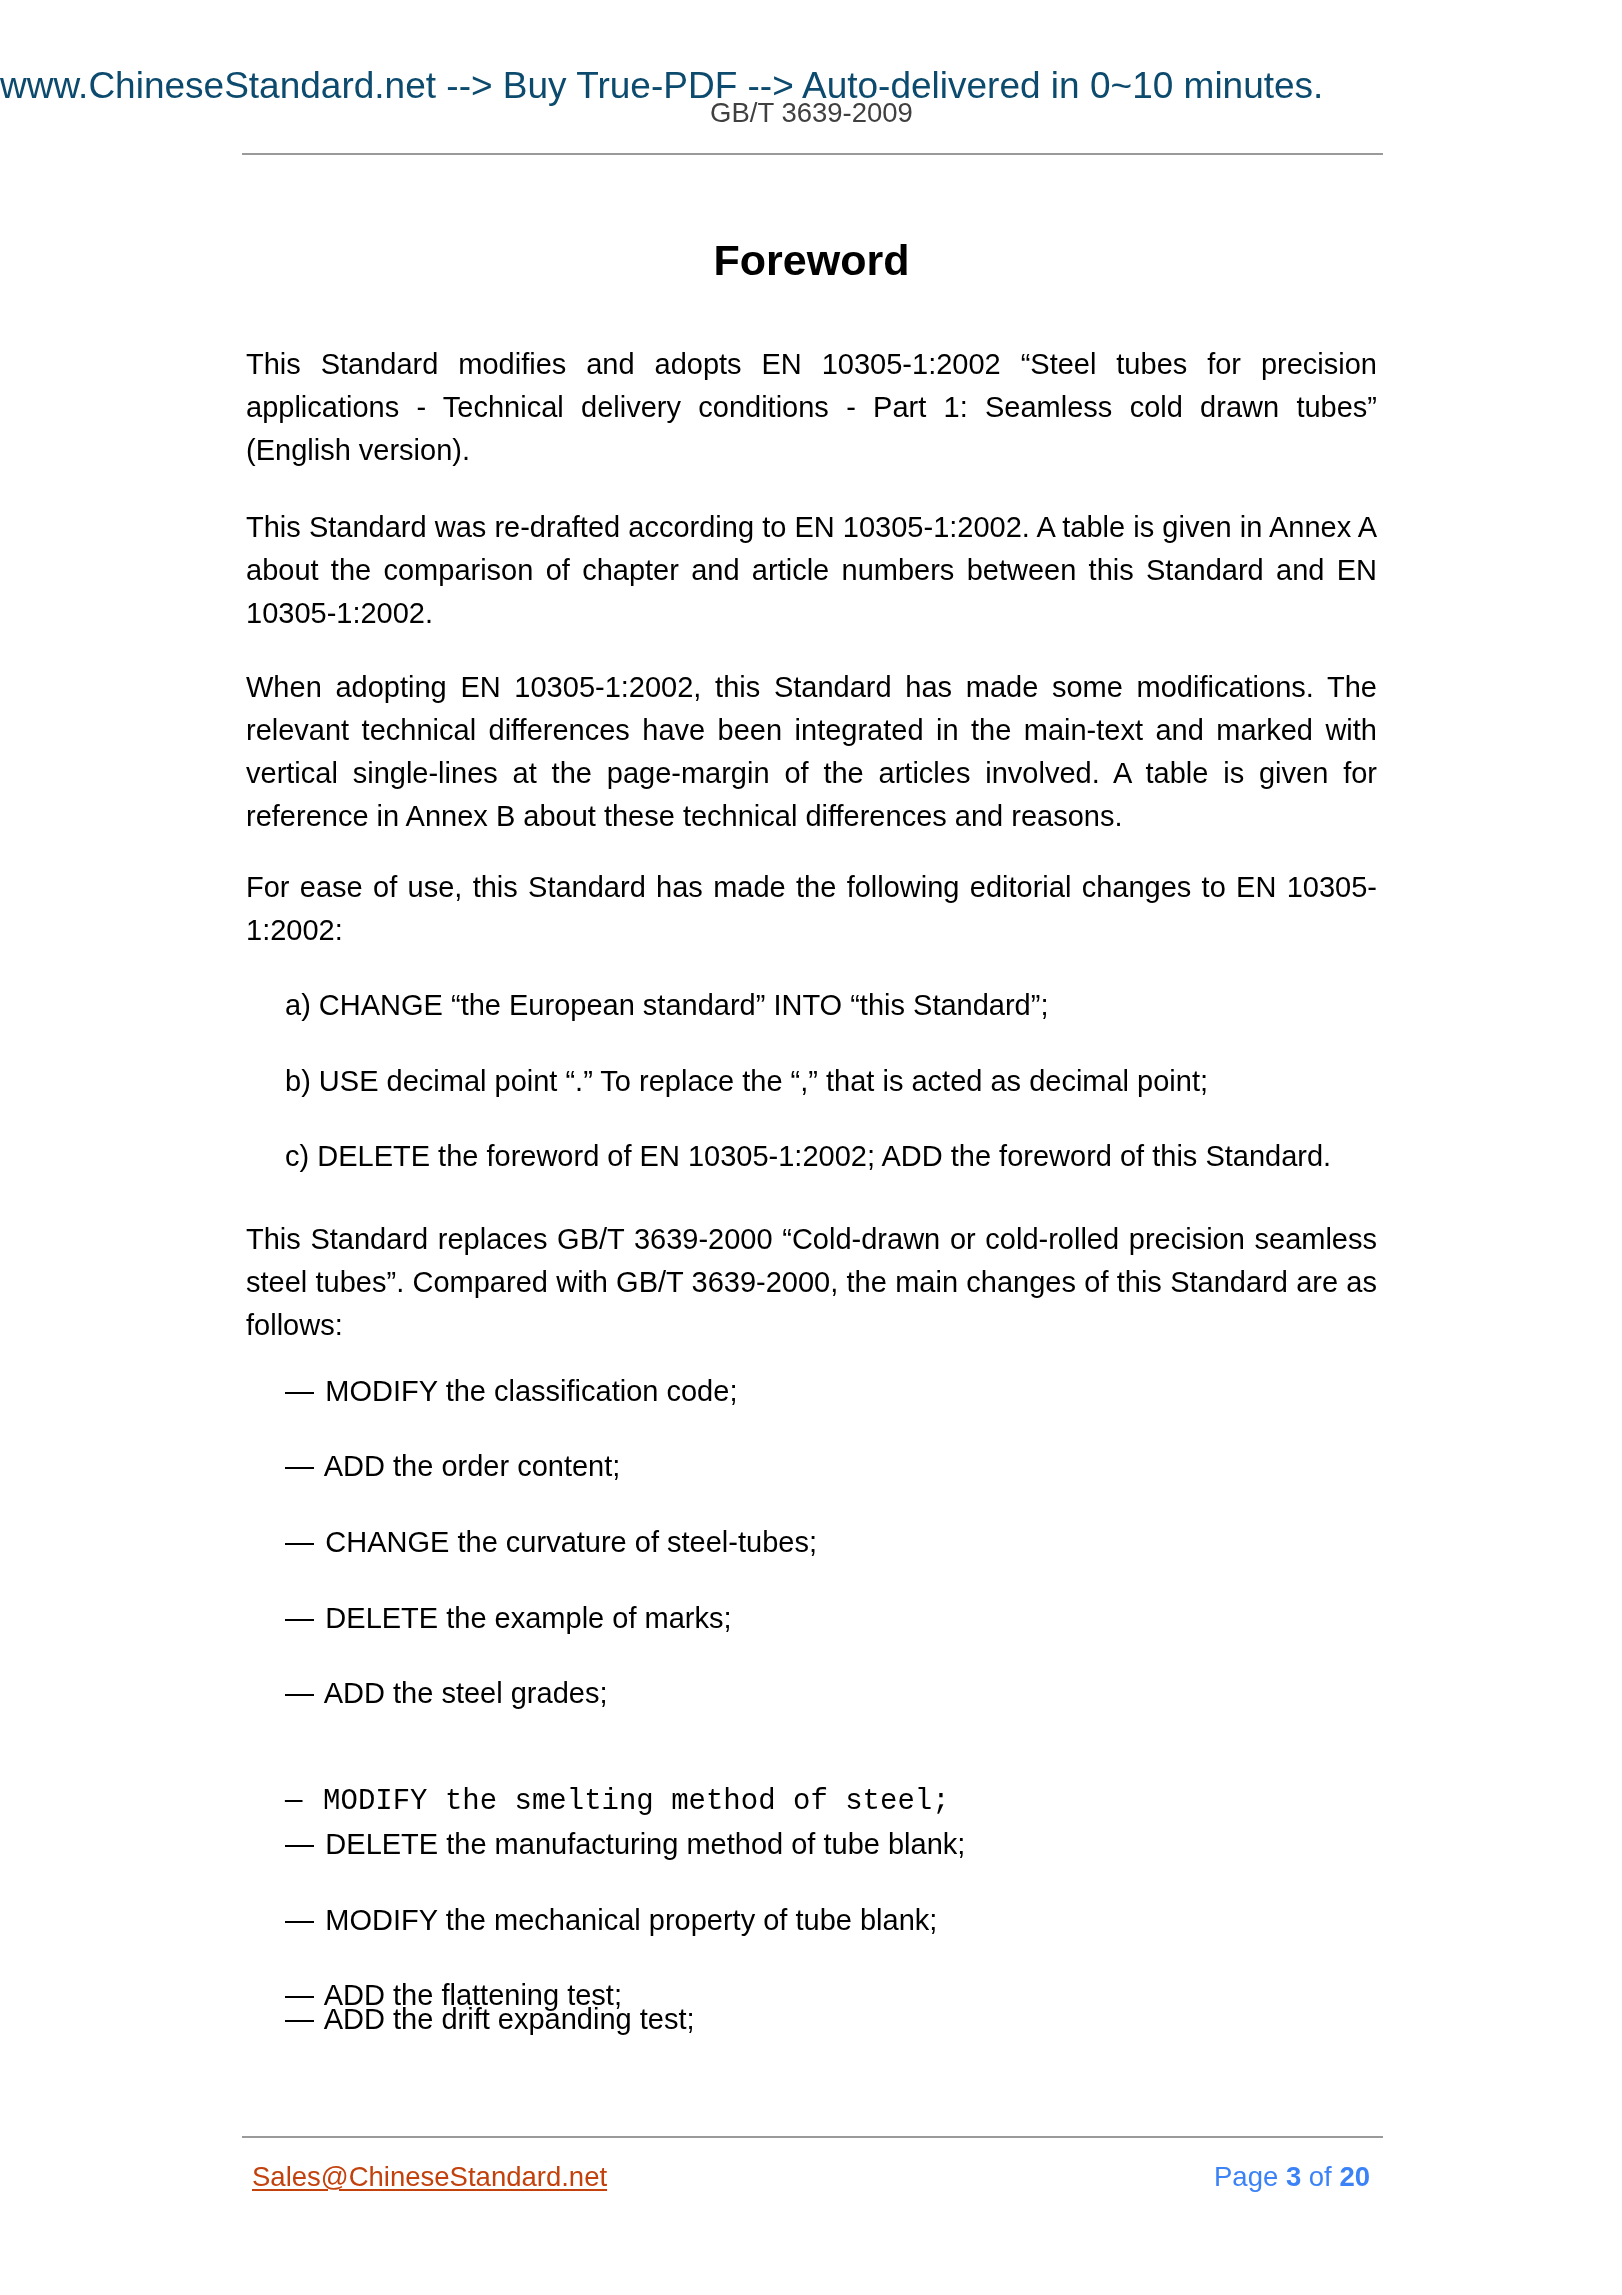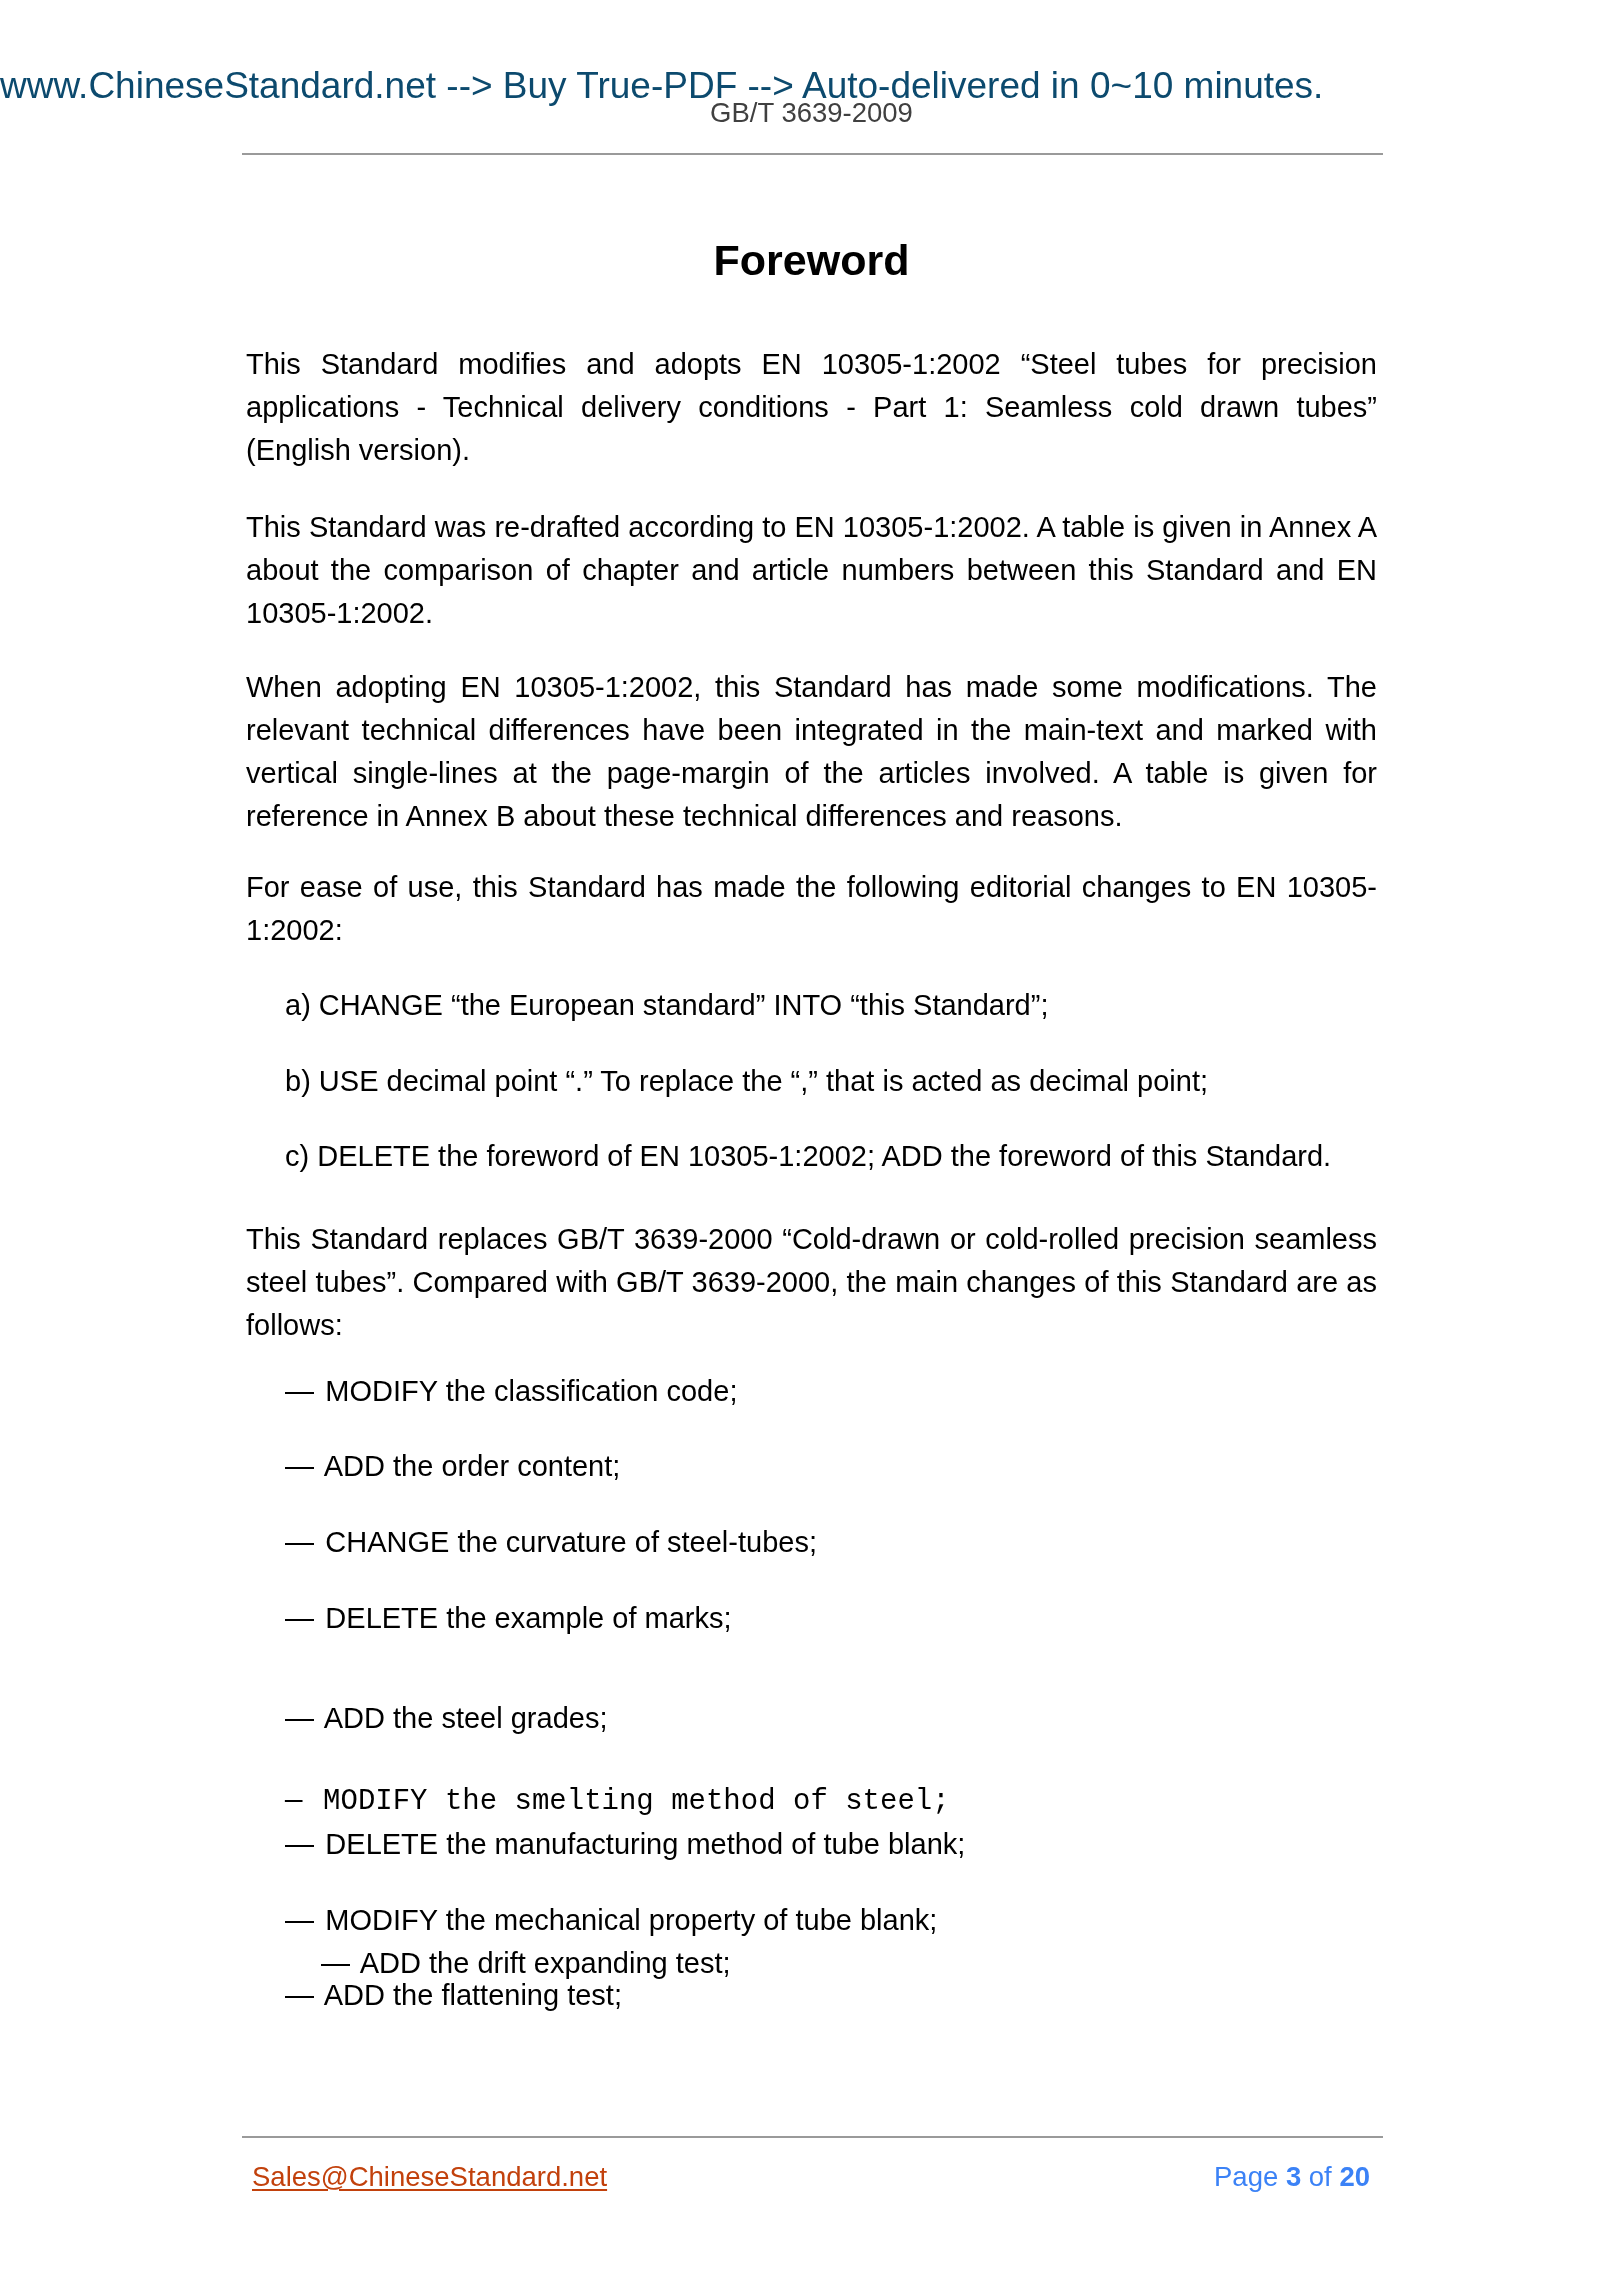--- a/index.html
+++ b/index.html
@@ -127,24 +127,24 @@
 <div class="item" style="top:984px;">a) CHANGE “the European standard” INTO “this Standard”;</div>
 <div class="item" style="top:1060px;">b) USE decimal point “.” To replace the “,” that is acted as decimal point;</div>
 <div class="item" style="top:1135px;">c) DELETE the foreword of EN 10305-1:2002; ADD the foreword of this Standard.</div>
 
 <p class="para" style="top:1218px;margin:0;">This Standard replaces GB/T 3639-2000 “Cold-drawn or cold-rolled precision seamless steel tubes”. Compared with GB/T 3639-2000, the main changes of this Standard are as follows:</p>
 
 <div class="dash-item" style="top:1370px;"><span class="dash">—</span> <span>MODIFY the classification code;</span></div>
 <div class="dash-item" style="top:1445px;"><span class="dash">—</span> <span>ADD the order content;</span></div>
 <div class="dash-item" style="top:1521px;"><span class="dash">—</span> <span>CHANGE the curvature of steel-tubes;</span></div>
 <div class="dash-item" style="top:1597px;"><span class="dash">—</span> <span>DELETE the example of marks;</span></div>
-<div class="dash-item" style="top:1672px;margin-top:25px;"><span class="dash">—</span> <span>ADD the steel grades;</span></div>
+<div class="dash-item" style="top:1672px;"><span class="dash">—</span> <span>ADD the steel grades;</span></div>
 <div class="dash-item" style="top:1780px;font-family:Liberation Mono, monospace;"><span class="dash">—</span> <span>MODIFY the smelting method of steel;</span></div>
 <div class="dash-item" style="top:1823px;"><span class="dash">—</span> <span>DELETE the manufacturing method of tube blank;</span></div>
 <div class="dash-item" style="top:1899px;"><span class="dash">—</span> <span>MODIFY the mechanical property of tube blank;</span></div>
 <div class="dash-item" style="top:1974px;"><span class="dash">—</span> <span>ADD the flattening test;</span></div>
-<div class="dash-item" style="top:1942px;margin-left:36px;"><span class="dash">—</span> <span>ADD the drift expanding test;</span></div>
+<div class="dash-item" style="top:1998px;"><span class="dash">—</span> <span>ADD the drift expanding test;</span></div>
 
 <div class="rule bottom"></div>
 
 <a class="footer-email">Sales@ChineseStandard.net</a>
 <div class="footer-page"><span>Page</span> <b>3</b> <span>of</span> <b>20</b></div>
 
 
 </body></html>

